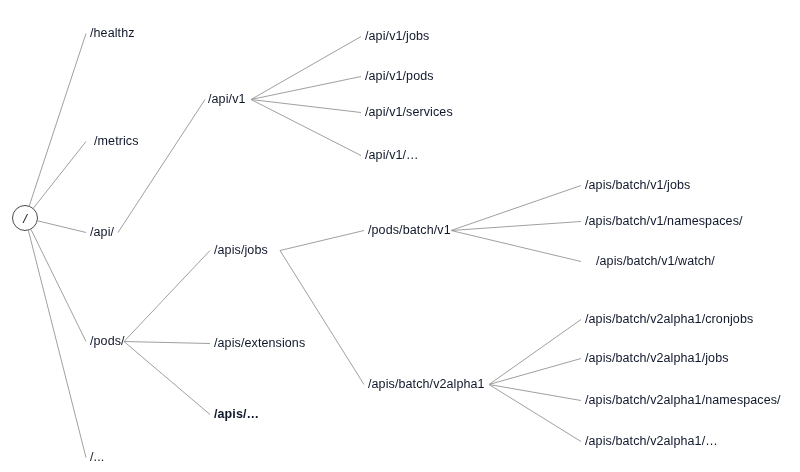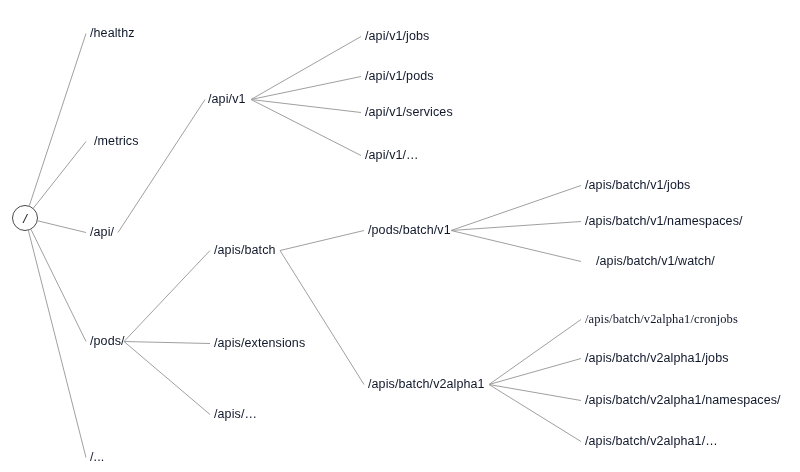--- a/index.html
+++ b/index.html
@@ -91,26 +91,26 @@
       <div class="node-label" style="left: 90px; top: 26px;">/healthz</div>
       <div class="node-label" style="left: 94px; top: 134px;">/metrics</div>
       <div class="node-label" style="left: 90px; top: 225px;">/api/</div>
       <div class="node-label" style="left: 90px; top: 334px;">/pods/</div>
       <div class="node-label" style="left: 90px; top: 450px;">/...</div>
       <div class="node-label" style="left: 208px; top: 92px;">/api/v1</div>
       <div class="node-label" style="left: 365px; top: 29px;">/api/v1/jobs</div>
       <div class="node-label" style="left: 365px; top: 69px;">/api/v1/pods</div>
       <div class="node-label" style="left: 365px; top: 105px; text-align: right;">/api/v1/services</div>
       <div class="node-label" style="left: 365px; top: 148px;">/api/v1/…</div>
-      <div class="node-label" style="left: 214px; top: 243px;">/apis/batch</div>
+      <div class="node-label" style="left: 214px; top: 243px;">/apis/jobs</div>
       <div class="node-label" style="left: 214px; top: 336px;">/apis/extensions</div>
-      <div class="node-label" style="left: 214px; top: 407px;">/apis/…</div>
+      <div class="node-label" style="left: 214px; top: 407px; font-weight: bold;">/apis/…</div>
       <div class="node-label" style="left: 368px; top: 223px;">/pods/batch/v1</div>
       <div class="node-label" style="left: 368px; top: 377px; text-align: right;">/apis/batch/v2alpha1</div>
       <div class="node-label" style="left: 585px; top: 178px;">/apis/batch/v1/jobs</div>
       <div class="node-label" style="left: 585px; top: 214px;">/apis/batch/v1/namespaces/</div>
       <div class="node-label" style="left: 585px; top: 254px; margin-left: 11px;">/apis/batch/v1/watch/</div>
-      <div class="node-label" style="left: 585px; top: 312px; font-family: Liberation Serif, serif;">/apis/batch/v2alpha1/cronjobs</div>
+      <div class="node-label" style="left: 585px; top: 312px;">/apis/batch/v2alpha1/cronjobs</div>
       <div class="node-label" style="left: 585px; top: 351px;">/apis/batch/v2alpha1/jobs</div>
       <div class="node-label" style="left: 585px; top: 393px;">/apis/batch/v2alpha1/namespaces/</div>
       <div class="node-label" style="left: 585px; top: 434px;">/apis/batch/v2alpha1/…</div>
     </div>
 </div>
 
 </body></html>

